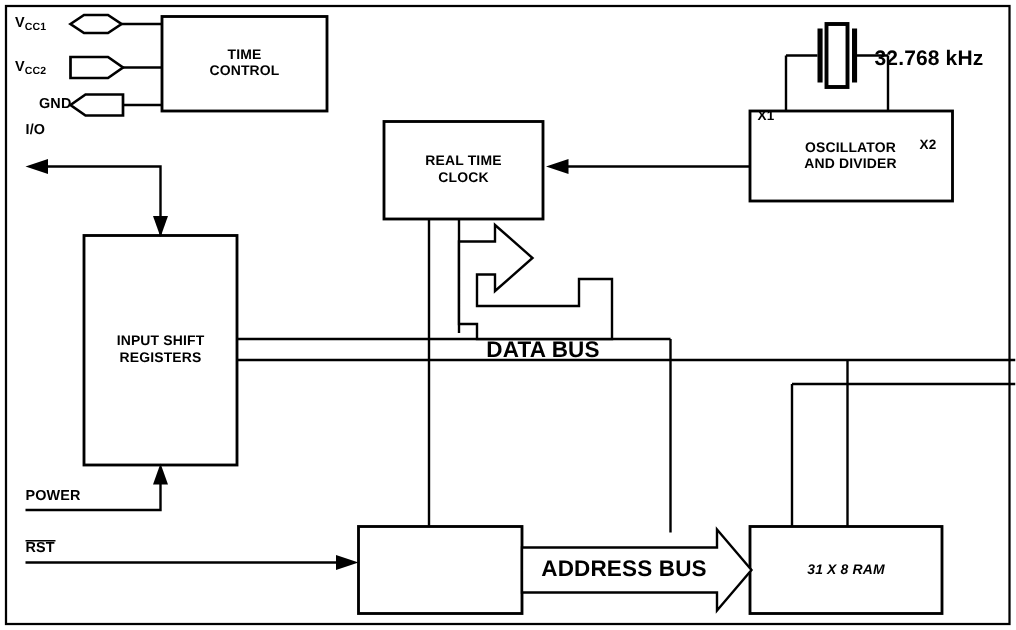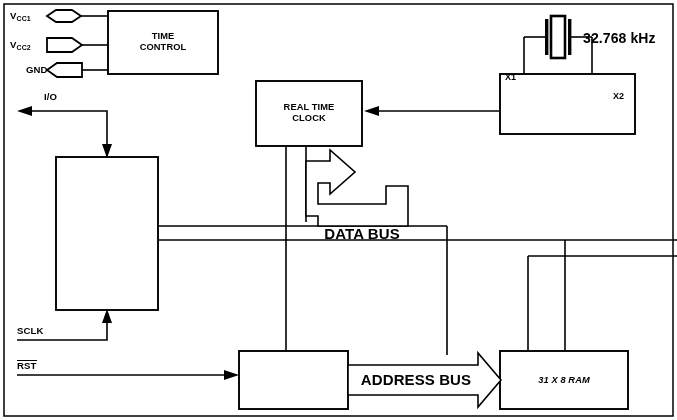--- a/index.html
+++ b/index.html
@@ -131,31 +131,33 @@
              Z"></path>
 
   </svg>
 
   <div class="lbl pinlabel" style="left:10px;top:10px;"><span>V</span><span class="sub">CC1</span></div>
 
   <div class="lbl pinlabel" style="left:10px;top:39px;"><span>V</span><span class="sub">CC2</span></div>
 
   <div class="lbl pinlabel" style="left:10px;top:64px;margin-left:16px;">GND</div>
 
-  <div class="lbl pinlabel" style="left:17px;top:91px;margin-left:27px;">I/O</div>
+  <div class="lbl pinlabel" style="left:17px;top:81px;">I/O</div>
 
-  <div class="lbl pinlabel" style="left:17px;top:325px;">SCLK</div>
+  <div class="lbl pinlabel" style="left:17px;top:325px;">POWER</div>
 
   <div class="lbl pinlabel" style="left:17px;top:360px;"><span class="overbar">RST</span></div>
 
   <div class="lbl blocklabel" style="left:163px;top:42px;"><span>TIME</span><br><span>CONTROL</span></div>
 
+  <div class="lbl blocklabel" style="left:567px;top:104px;"><span>OSCILLATOR</span><br><span>AND DIVIDER</span></div>
 
   <div class="lbl blocklabel" style="left:309px;top:113px;"><span>REAL TIME</span><br><span>CLOCK</span></div>
 
+  <div class="lbl blocklabel" style="left:107px;top:233px;"><span>INPUT SHIFT</span><br><span>REGISTERS</span></div>
 
 
   <div class="lbl blocklabel" style="left:564px;top:380px;font-style:italic;">31 X 8 RAM</div>
 
   <div class="lbl buslabel" style="left:362px;top:234px;">DATA BUS</div>
 
   <div class="lbl buslabel" style="left:416px;top:380px;">ADDRESS BUS</div>
 
   <div class="lbl freqlabel" style="left:583px;top:30px;">32.768 kHz</div>
 

